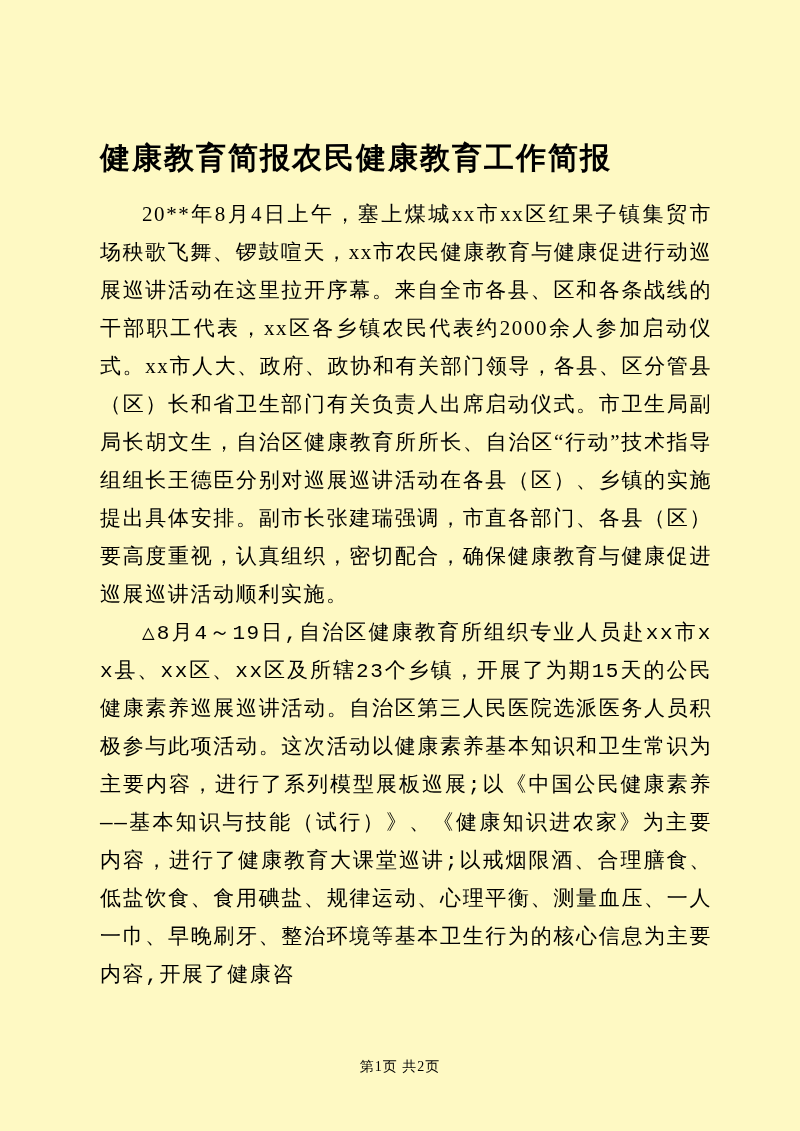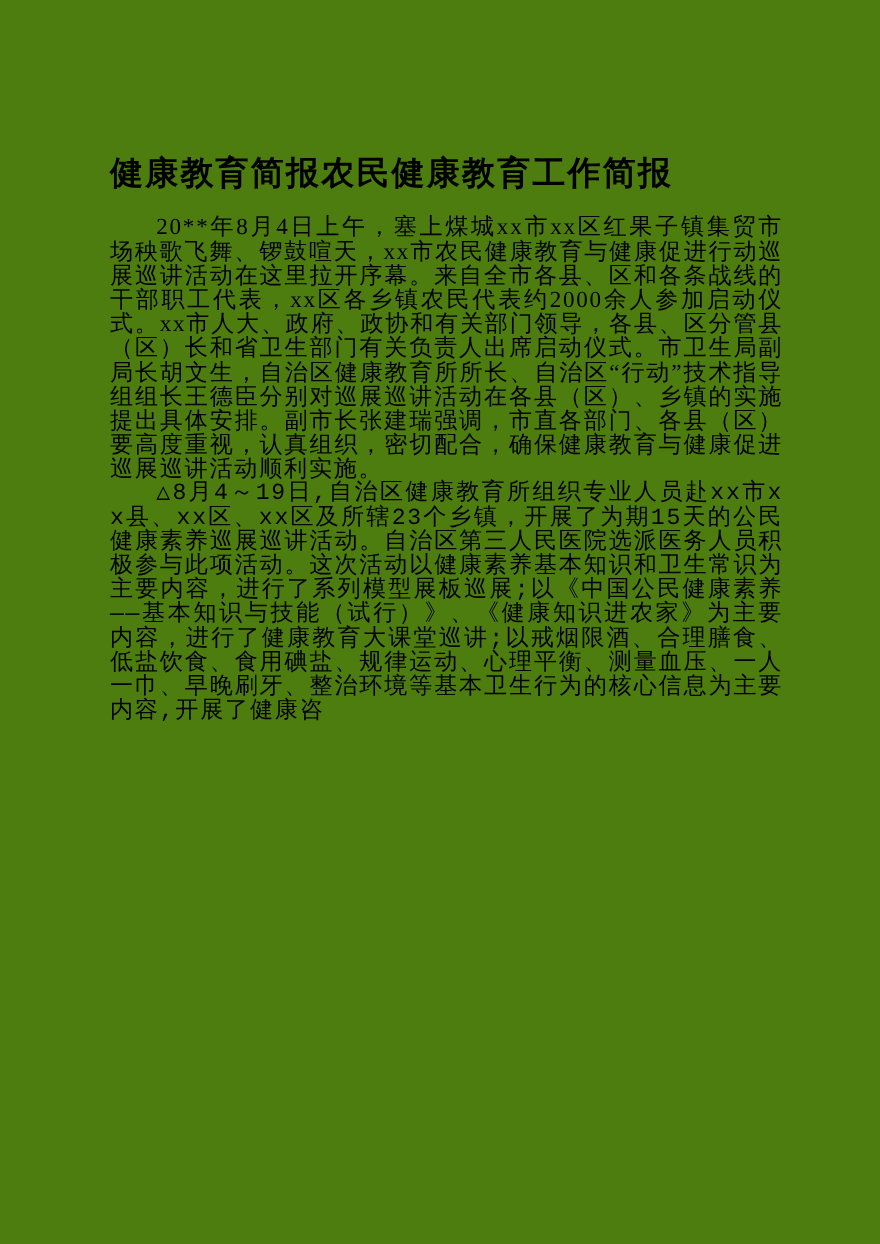--- a/index.html
+++ b/index.html
@@ -5,21 +5,21 @@
     html, body {
       margin: 0;
       padding: 0;
       background: #ffffff;
     }
     .page {
       position: relative;
       width: 800px;
       height: 1131px;
       margin: 0 auto;
-      background: #4d7c0f;
+      background: #fef9c3;
       color: #000000;
       font-family: "Liberation Serif", "DejaVu Serif", serif;
       overflow: hidden;
       box-sizing: border-box;
     }
     .content {
       position: absolute;
       left: 100px;
       top: 138px;
       width: 612px;
@@ -27,21 +27,21 @@
     .doc-title {
       font-size: 30px;
       font-weight: bold;
       letter-spacing: 2px;
       line-height: 1.3;
       margin: 0 0 18px 0;
       text-align: left;
     }
     .para {
       font-size: 21px;
-      line-height: 22px;
+      line-height: 38px;
       letter-spacing: 1.6px;
       text-align: justify;
       text-justify: inter-ideograph;
       text-indent: 2em;
       margin: 0;
       word-break: break-all;
     }
     .para + .para {
       margin-top: 2px;
       font-family: Liberation Mono, monospace;
@@ -59,13 +59,14 @@
   </style>
 </head>
 <body>
 
 <div class="page">
   <div class="content">
     <h1 class="doc-title">健康教育简报农民健康教育工作简报</h1>
     <p class="para">20**年8月4日上午，塞上煤城xx市xx区红果子镇集贸市场秧歌飞舞、锣鼓喧天，xx市农民健康教育与健康促进行动巡展巡讲活动在这里拉开序幕。来自全市各县、区和各条战线的干部职工代表，xx区各乡镇农民代表约2000余人参加启动仪式。xx市人大、政府、政协和有关部门领导，各县、区分管县（区）长和省卫生部门有关负责人出席启动仪式。市卫生局副局长胡文生，自治区健康教育所所长、自治区“行动”技术指导组组长王德臣分别对巡展巡讲活动在各县（区）、乡镇的实施提出具体安排。副市长张建瑞强调，市直各部门、各县（区）要高度重视，认真组织，密切配合，确保健康教育与健康促进巡展巡讲活动顺利实施。</p>
     <p class="para">△8月4～19日,自治区健康教育所组织专业人员赴xx市xx县、xx区、xx区及所辖23个乡镇，开展了为期15天的公民健康素养巡展巡讲活动。自治区第三人民医院选派医务人员积极参与此项活动。这次活动以健康素养基本知识和卫生常识为主要内容，进行了系列模型展板巡展;以《中国公民健康素养——基本知识与技能（试行）》、《健康知识进农家》为主要内容，进行了健康教育大课堂巡讲;以戒烟限酒、合理膳食、低盐饮食、食用碘盐、规律运动、心理平衡、测量血压、一人一巾、早晚刷牙、整治环境等基本卫生行为的核心信息为主要内容,开展了健康咨</p>
   </div>
+  <div class="footer">第1页 共2页</div>
 </div>
 
 </body></html>

